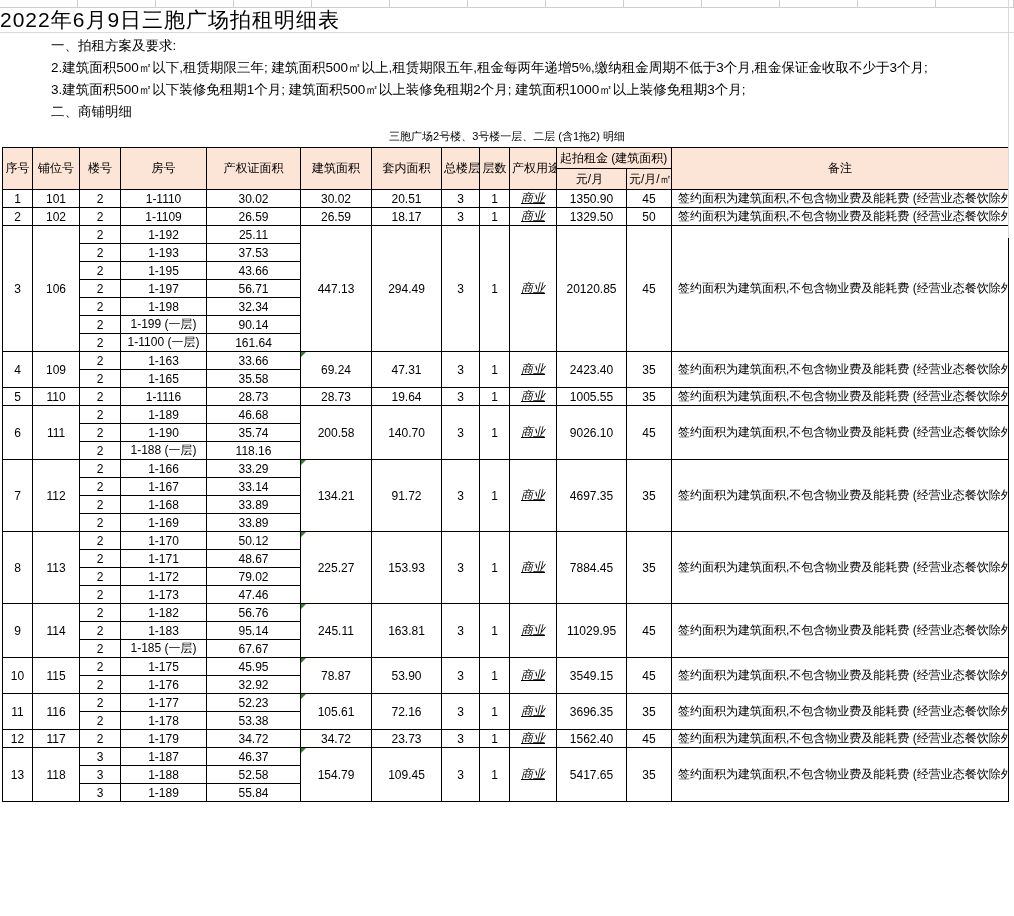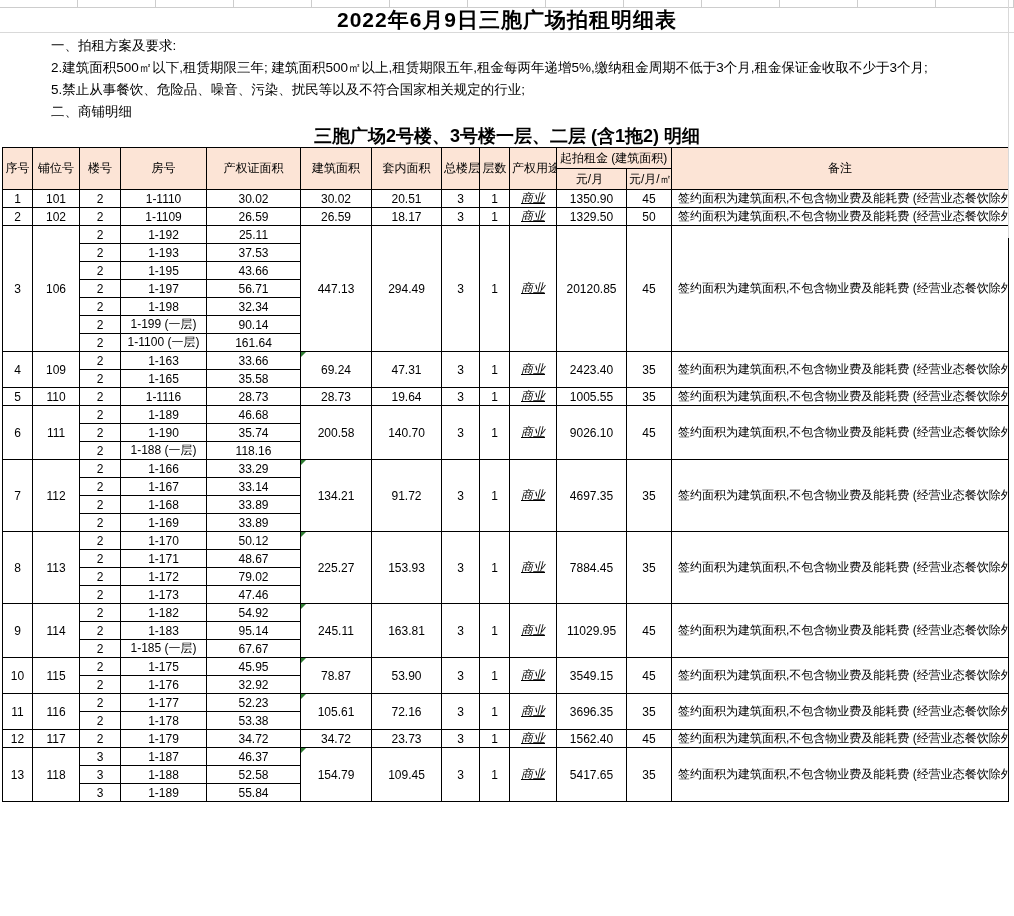--- a/index.html
+++ b/index.html
@@ -7,28 +7,28 @@
     width:1014px;height:916px;overflow:hidden;background:#ffffff;
     font-family:"Liberation Sans",sans-serif;color:#000;position:relative;
   }
   
   .col-strip{
     height:7px;border-bottom:1px solid #cdcdcd;
     background:repeating-linear-gradient(to right,#fff 0 77px,#cdcdcd 77px 78px);
   }
   .right-gridline{position:absolute;top:0;right:5px;width:1px;height:238px;background:#d9d9d9;}
   .sheet-title{
-    height:24px;line-height:24px;text-align:center;font-size:21px;font-weight:bold;
+    height:24px;line-height:24px;font-size:21px;font-weight:normal;
     border-bottom:1px solid #d9d9d9;letter-spacing:1px;
   }
   .notes{padding:2px 4px 0 3px;font-size:13.5px;}
   .note{line-height:22px;margin-left:48px;}
   .note.red{color:#ff0000;}
   .tbl-title{
-    text-align:center;font-size:18px;font-weight:bold;height:24px;line-height:26px;
+    text-align:center;font-size:11px;font-weight:normal;height:24px;line-height:26px;
   }
   table{border-collapse:collapse;table-layout:fixed;width:1006px;margin-left:2px;}
   th,td{
     border:1px solid #000;font-size:12px;font-weight:normal;text-align:center;
     padding:0 2px;overflow:hidden;white-space:nowrap;position:relative;
   }
   thead th{background:#fce4d6;height:20px;}
   th.rent-head{text-align:left;padding-left:3px;}
   th.rent-sub{text-align:center;padding-right:6px;}
   tbody td{height:17px;}
@@ -43,21 +43,21 @@
 <body>
 
 <div class="col-strip"></div>
 <div class="right-gridline"></div>
 
 <div class="sheet-title">2022年6月9日三胞广场拍租明细表</div>
 
 <div class="notes">
   <div class="note">一、拍租方案及要求:</div>
   <div class="note">2.建筑面积500㎡以下,租赁期限三年; 建筑面积500㎡以上,租赁期限五年,租金每两年递增5%,缴纳租金周期不低于3个月,租金保证金收取不少于3个月;</div>
-  <div class="note">5.禁止从事餐饮、危险品、噪音、污染、扰民等以及不符合国家相关规定的行业;</div>
+  <div class="note">3.建筑面积500㎡以下装修免租期1个月; 建筑面积500㎡以上装修免租期2个月; 建筑面积1000㎡以上装修免租期3个月;</div>
   <div class="note">二、商铺明细</div>
 </div>
 
 <div class="tbl-title">三胞广场2号楼、3号楼一层、二层 (含1拖2) 明细</div>
 
 <table>
   <colgroup>
     <col style="width:30px">
       <col style="width:47px">
       <col style="width:41px">
@@ -286,21 +286,21 @@
       <tr>
         <td>2</td>
         <td>1-173</td>
         <td>47.46</td>
       </tr>
       <tr>
         <td rowspan="3">9</td>
         <td rowspan="3">114</td>
         <td>2</td>
         <td>1-182</td>
-        <td>54.92</td>
+        <td>56.76</td>
         <td rowspan="3" class="err">245.11</td>
         <td rowspan="3">163.81</td>
         <td rowspan="3">3</td>
         <td rowspan="3">1</td>
         <td rowspan="3" class="use"><span>商业</span></td>
         <td rowspan="3">11029.95</td>
         <td rowspan="3">45</td>
         <td rowspan="3" class="remark">签约面积为建筑面积,不包含物业费及能耗费 (经营业态餐饮除外)</td>
       </tr>
       <tr>

